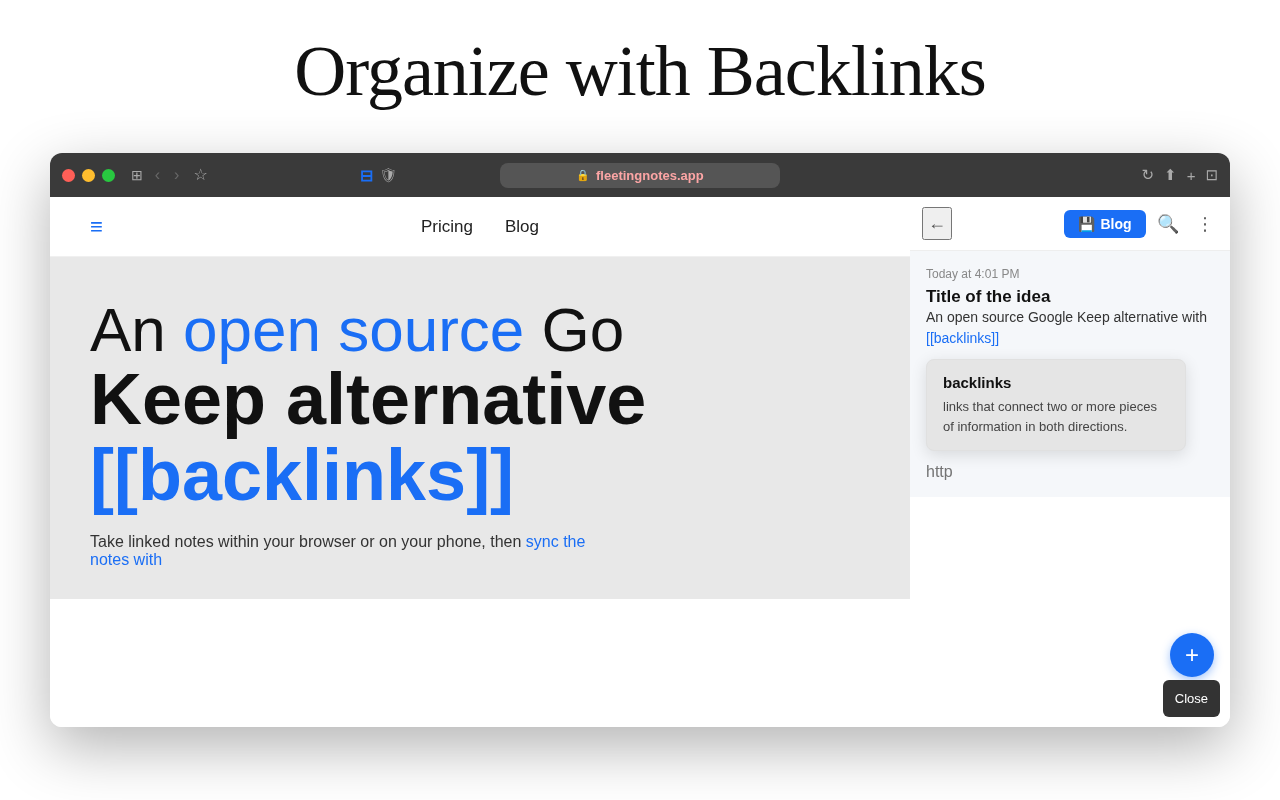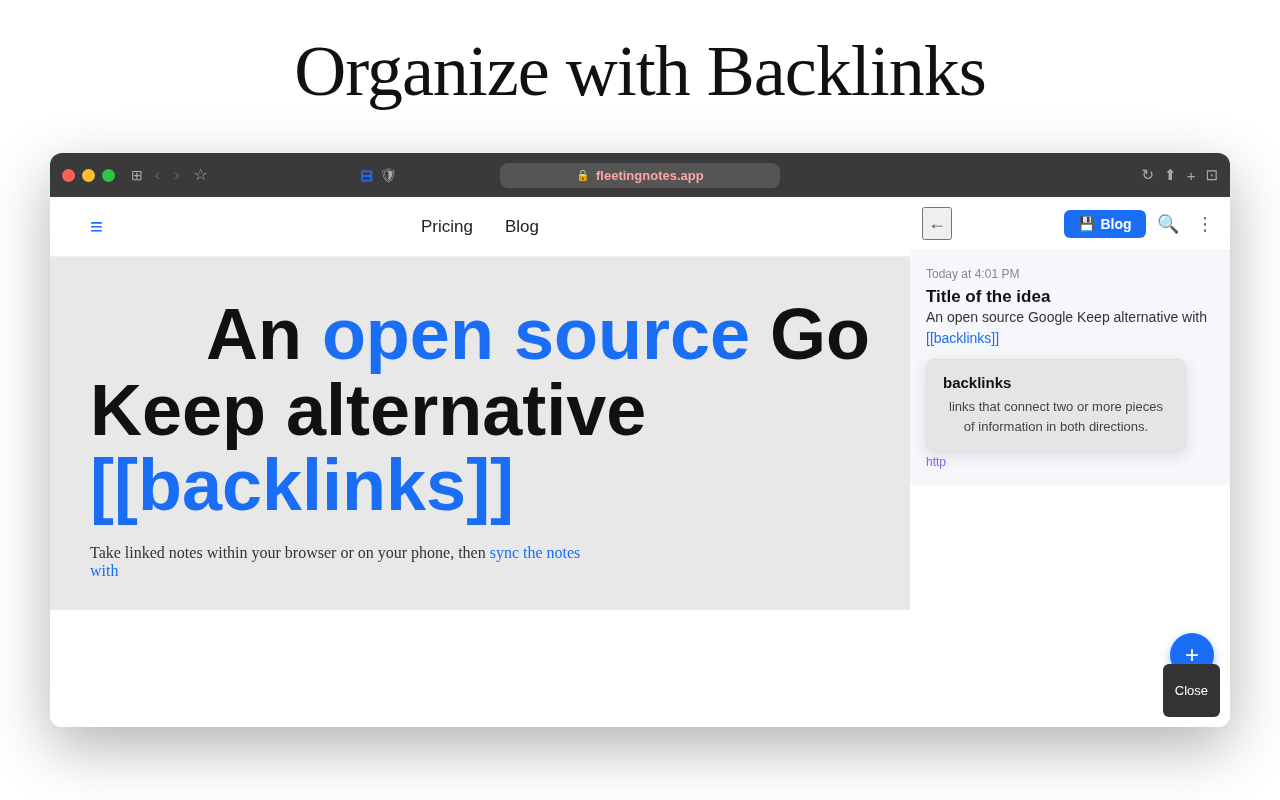--- a/index.html
+++ b/index.html
@@ -154,25 +154,24 @@
 
     
     .site-hero {
       background: #e8e8e8;
       padding: 40px 40px 30px;
       position: relative;
       overflow: hidden;
     }
 
     .hero-text-line1 {
-      font-size: 72px;
-      font-weight: 700;
+      font-size: 62px;
+      font-weight: 400;
       color: #111;
       line-height: 1.05;
-      text-align: right;
     }
     .hero-text-line1 .blue { color: #1a6ef5; }
 
     .hero-text-line2 {
       font-size: 72px;
       font-weight: 900;
       color: #111;
       line-height: 1.05;
     }
 
@@ -181,21 +180,20 @@
       font-weight: 900;
       color: #1a6ef5;
       line-height: 1.05;
     }
 
     .hero-subtitle {
       font-size: 16px;
       color: #333;
       margin-top: 20px;
       max-width: 500px;
-      font-family: Liberation Serif, serif;
     }
     .hero-subtitle a {
       color: #1a6ef5;
       text-decoration: none;
     }
 
     .ext-header {
       display: flex;
       align-items: center;
       padding: 10px 12px;
@@ -290,27 +288,26 @@
       font-size: 15px;
       font-weight: 700;
       color: #111;
       margin-bottom: 6px;
     }
 
     .tooltip-def {
       font-size: 13px;
       color: #444;
       line-height: 1.5;
-      text-align: center;
     }
 
     .ext-note-url {
-      font-size: 12px;
-      color: #8b5cf6;
-      margin-top: 4px;
+      font-size: 16px;
+      color: #737373;
+      margin-top: 12px;
     }
 
     .ext-bottom {
       padding: 8px 16px;
       border-top: 1px solid #eee;
       background: #fff;
       display: flex;
       align-items: center;
     }
 
@@ -343,21 +340,21 @@
     }
 
     
     .close-tooltip {
       position: absolute;
       right: 10px;
       bottom: 10px;
       background: #333;
       color: #fff;
       font-size: 13px;
-      padding: 19px 12px;
+      padding: 11px 12px;
       border-radius: 6px;
     }
 
     
     .browser-content {
       position: relative;
     }
 
     .site-content-area {
       position: absolute;

